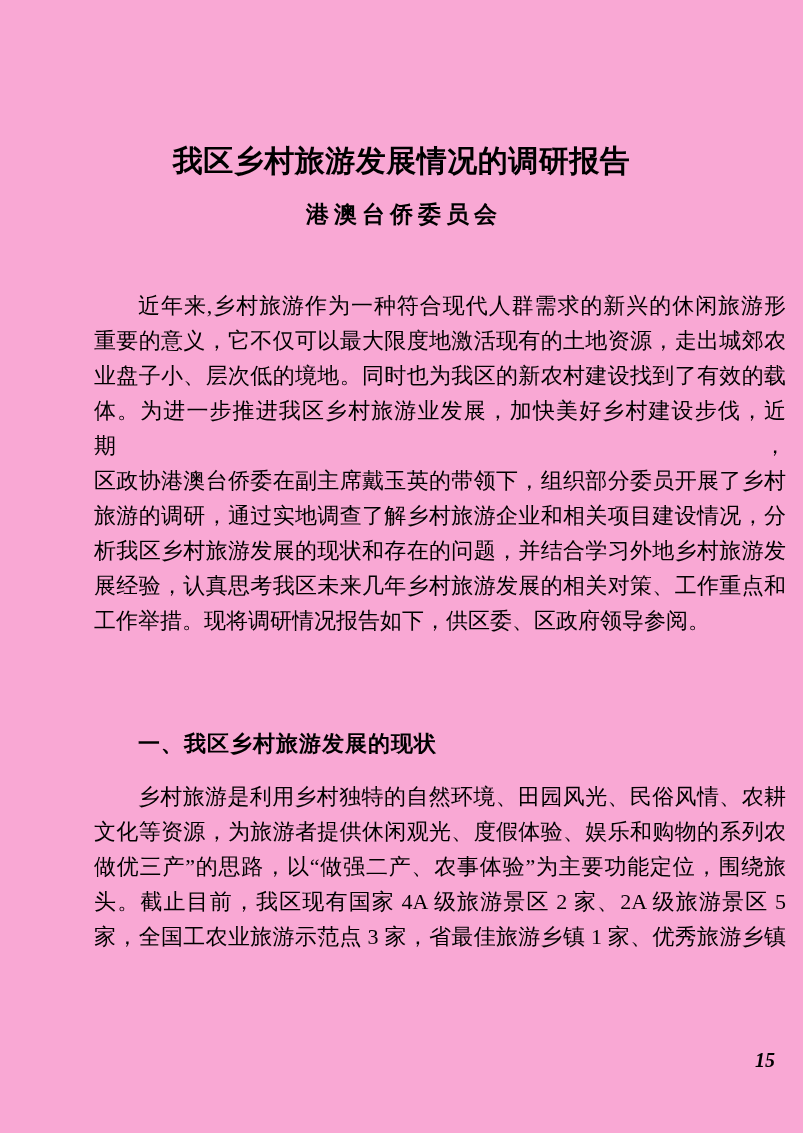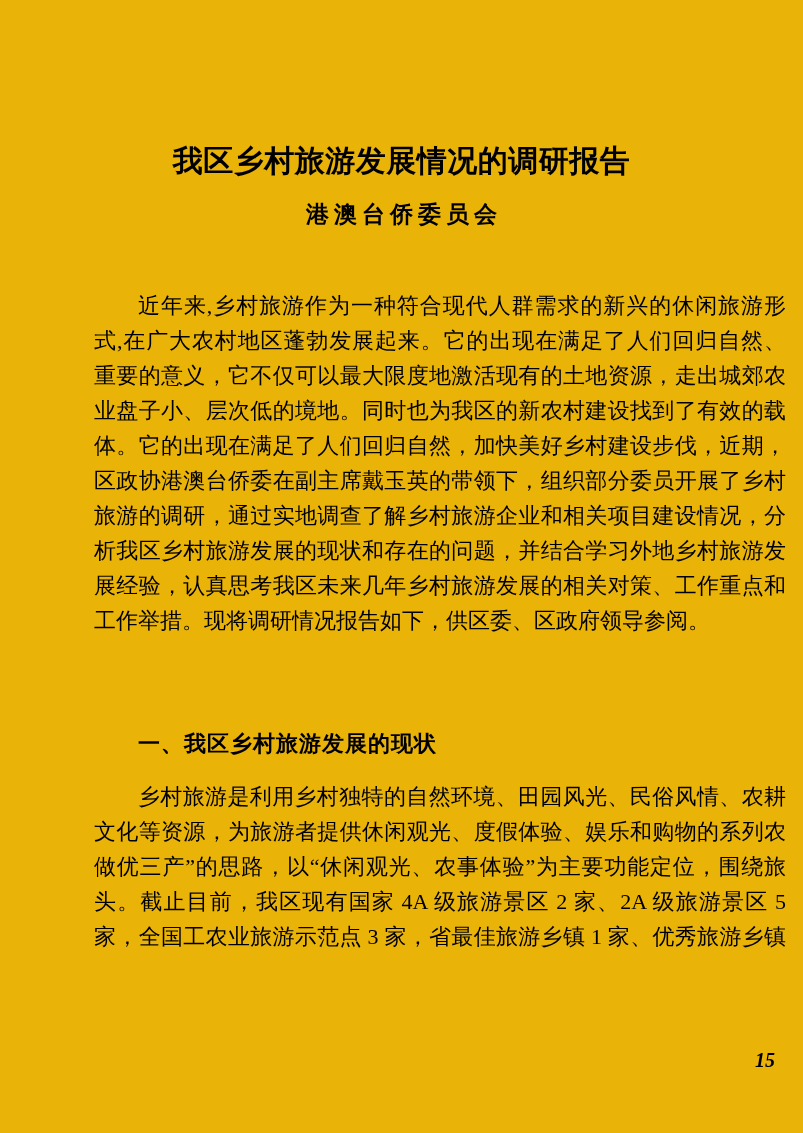--- a/index.html
+++ b/index.html
@@ -5,21 +5,21 @@
   html, body {
     margin: 0;
     padding: 0;
     background: #e8e8e8;
   }
   .page {
     position: relative;
     width: 803px;
     height: 1133px;
     margin: 0 auto;
-    background: #eab308;
+    background: #f9a8d4;
     color: #000000;
     font-family: "Liberation Serif", "DejaVu Serif", serif;
     overflow: hidden;
   }
   .doc-title {
     position: absolute;
     top: 142px;
     left: 0;
     width: 100%;
     margin: 0;
@@ -85,36 +85,35 @@
 <body>
 
 <div class="page">
 
   <h1 class="doc-title">我区乡村旅游发展情况的调研报告</h1>
 
   <h2 class="doc-subtitle">港澳台侨委员会</h2>
 
   <div class="textcol para-1">
     <div class="line indent">近年来,乡村旅游作为一种符合现代人群需求的新兴的休闲旅游形</div>
-    <div class="line">式,在广大农村地区蓬勃发展起来。它的出现在满足了人们回归自然、</div>
     <div class="line">重要的意义，它不仅可以最大限度地激活现有的土地资源，走出城郊农</div>
     <div class="line">业盘子小、层次低的境地。同时也为我区的新农村建设找到了有效的载</div>
-    <div class="line">体。它的出现在满足了人们回归自然，加快美好乡村建设步伐，近期，</div>
+    <div class="line">体。为进一步推进我区乡村旅游业发展，加快美好乡村建设步伐，近期，</div>
     <div class="line">区政协港澳台侨委在副主席戴玉英的带领下，组织部分委员开展了乡村</div>
     <div class="line">旅游的调研，通过实地调查了解乡村旅游企业和相关项目建设情况，分</div>
     <div class="line">析我区乡村旅游发展的现状和存在的问题，并结合学习外地乡村旅游发</div>
     <div class="line">展经验，认真思考我区未来几年乡村旅游发展的相关对策、工作重点和</div>
     <div class="line loose">工作举措。现将调研情况报告如下，供区委、区政府领导参阅。</div>
   </div>
 
   <div class="textcol section-heading">一、我区乡村旅游发展的现状</div>
 
   <div class="textcol para-2">
     <div class="line indent">乡村旅游是利用乡村独特的自然环境、田园风光、民俗风情、农耕</div>
     <div class="line">文化等资源，为旅游者提供休闲观光、度假体验、娱乐和购物的系列农</div>
-    <div class="line">做优三产”的思路，以“休闲观光、农事体验”为主要功能定位，围绕旅</div>
+    <div class="line">做优三产”的思路，以“做强二产、农事体验”为主要功能定位，围绕旅</div>
     <div class="line">头。截止目前，我区现有国家 4A 级旅游景区 2 家、2A 级旅游景区 5</div>
     <div class="line">家，全国工农业旅游示范点 3 家，省最佳旅游乡镇 1 家、优秀旅游乡镇</div>
   </div>
 
   <div class="page-number">15</div>
 
 </div>
 
 </body></html>

